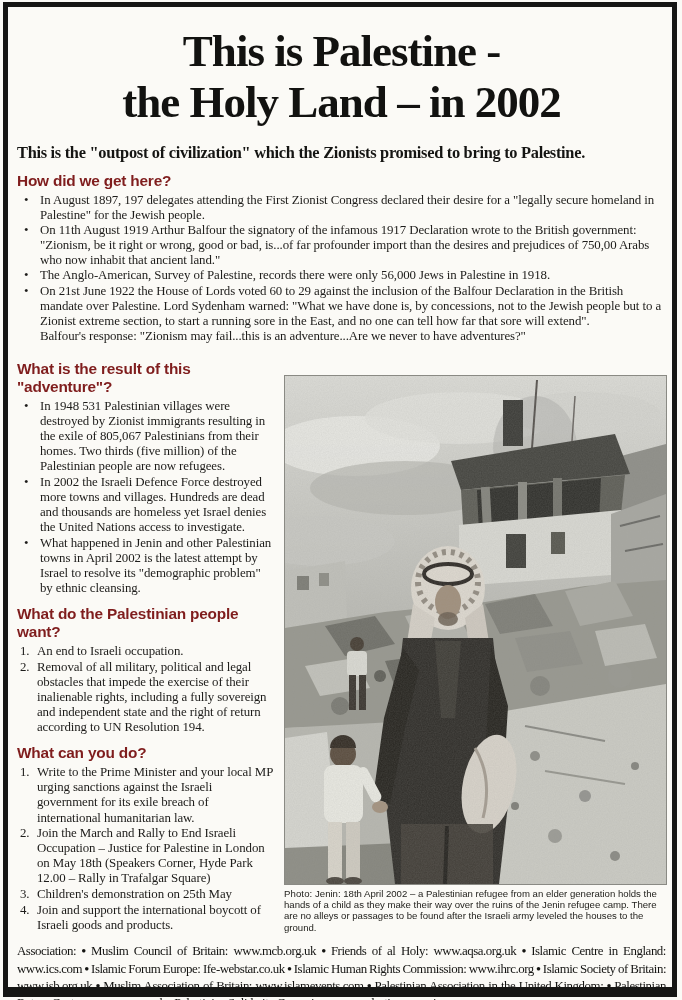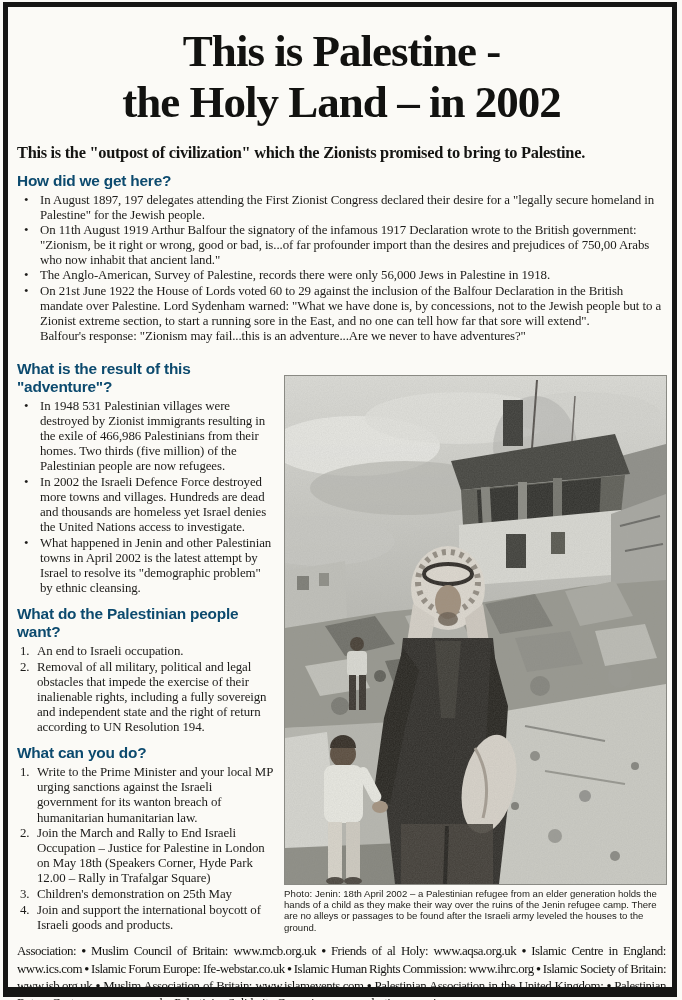--- a/index.html
+++ b/index.html
@@ -19,21 +19,21 @@
     text-align:center; font-weight:bold; font-size:45px; line-height:51px;
     letter-spacing:-1px; margin-top:16px; color:#121210;
   }
   .subtitle {
     font-weight:bold; font-size:16.4px; line-height:20px; letter-spacing:-0.3px;
     margin-top:15px; color:#151513;
   }
   .heading {
     font-family:"Liberation Sans", sans-serif; font-weight:bold;
     font-size:15.4px; line-height:18px; letter-spacing:-0.2px;
-    margin:9px 0 3px 0; color:#0c4a6e;
+    margin:9px 0 3px 0; color:#7f1d1d;
   }
   .body-txt { font-size:12.9px; line-height:15.1px; letter-spacing:-0.1px; }
 
   .li { display:flex; }
   .li .marker { flex:none; width:9px; margin-left:7px; margin-right:7px; }
   .li .num { flex:none; width:17px; margin-left:3px; }
   .li .txt { flex:1; }
   .indented { padding-left:23px; }
 
   .cols { display:flex; margin-top:7px; align-items:flex-end; }
@@ -94,21 +94,21 @@
         <div class="indented">Balfour's response: "Zionism may fail...this is an adventure...Are we never to have adventures?"</div>
       </div>
     </div>
 
     <div class="cols">
       <div class="col-left body-txt">
 
         <div class="heading">What is the result of this "adventure"?</div>
         <div class="li">
           <span class="marker">•</span>
-          <span class="txt">In 1948 531 Palestinian villages were destroyed by Zionist immigrants resulting in the exile of 466,986 Palestinians from their homes. Two thirds (five million) of the Palestinian people are now refugees.</span>
+          <span class="txt">In 1948 531 Palestinian villages were destroyed by Zionist immigrants resulting in the exile of 805,067 Palestinians from their homes. Two thirds (five million) of the Palestinian people are now refugees.</span>
         </div>
         <div class="li">
           <span class="marker">•</span>
           <span class="txt">In 2002 the Israeli Defence Force destroyed more towns and villages. Hundreds are dead and thousands are homeless yet Israel denies the United Nations access to investigate.</span>
         </div>
         <div class="li">
           <span class="marker">•</span>
           <span class="txt">What happened in Jenin and other Palestinian towns in April 2002 is the latest attempt by Israel to resolve its "demographic problem" by ethnic cleansing.</span>
         </div>
 
@@ -118,21 +118,21 @@
           <span class="txt">An end to Israeli occupation.</span>
         </div>
         <div class="li">
           <span class="num">2.</span>
           <span class="txt">Removal of all military, political and legal obstacles that impede the exercise of their inalienable rights, including a fully sovereign and independent state and the right of return according to UN Resolution 194.</span>
         </div>
 
         <div class="heading">What can you do?</div>
         <div class="li">
           <span class="num">1.</span>
-          <span class="txt">Write to the Prime Minister and your local MP urging sanctions against the Israeli government for its wanton breach of humanitarian humanitarian law.</span>
+          <span class="txt">Write to the Prime Minister and your local MP urging sanctions against the Israeli government for its exile breach of international humanitarian law.</span>
         </div>
         <div class="li">
           <span class="num">2.</span>
           <span class="txt">Join the March and Rally to End Israeli Occupation – Justice for Palestine in London on May 18th (Speakers Corner, Hyde Park 12.00 – Rally in Trafalgar Square)</span>
         </div>
         <div class="li">
           <span class="num">3.</span>
           <span class="txt">Children's demonstration on 25th May</span>
         </div>
         <div class="li">

